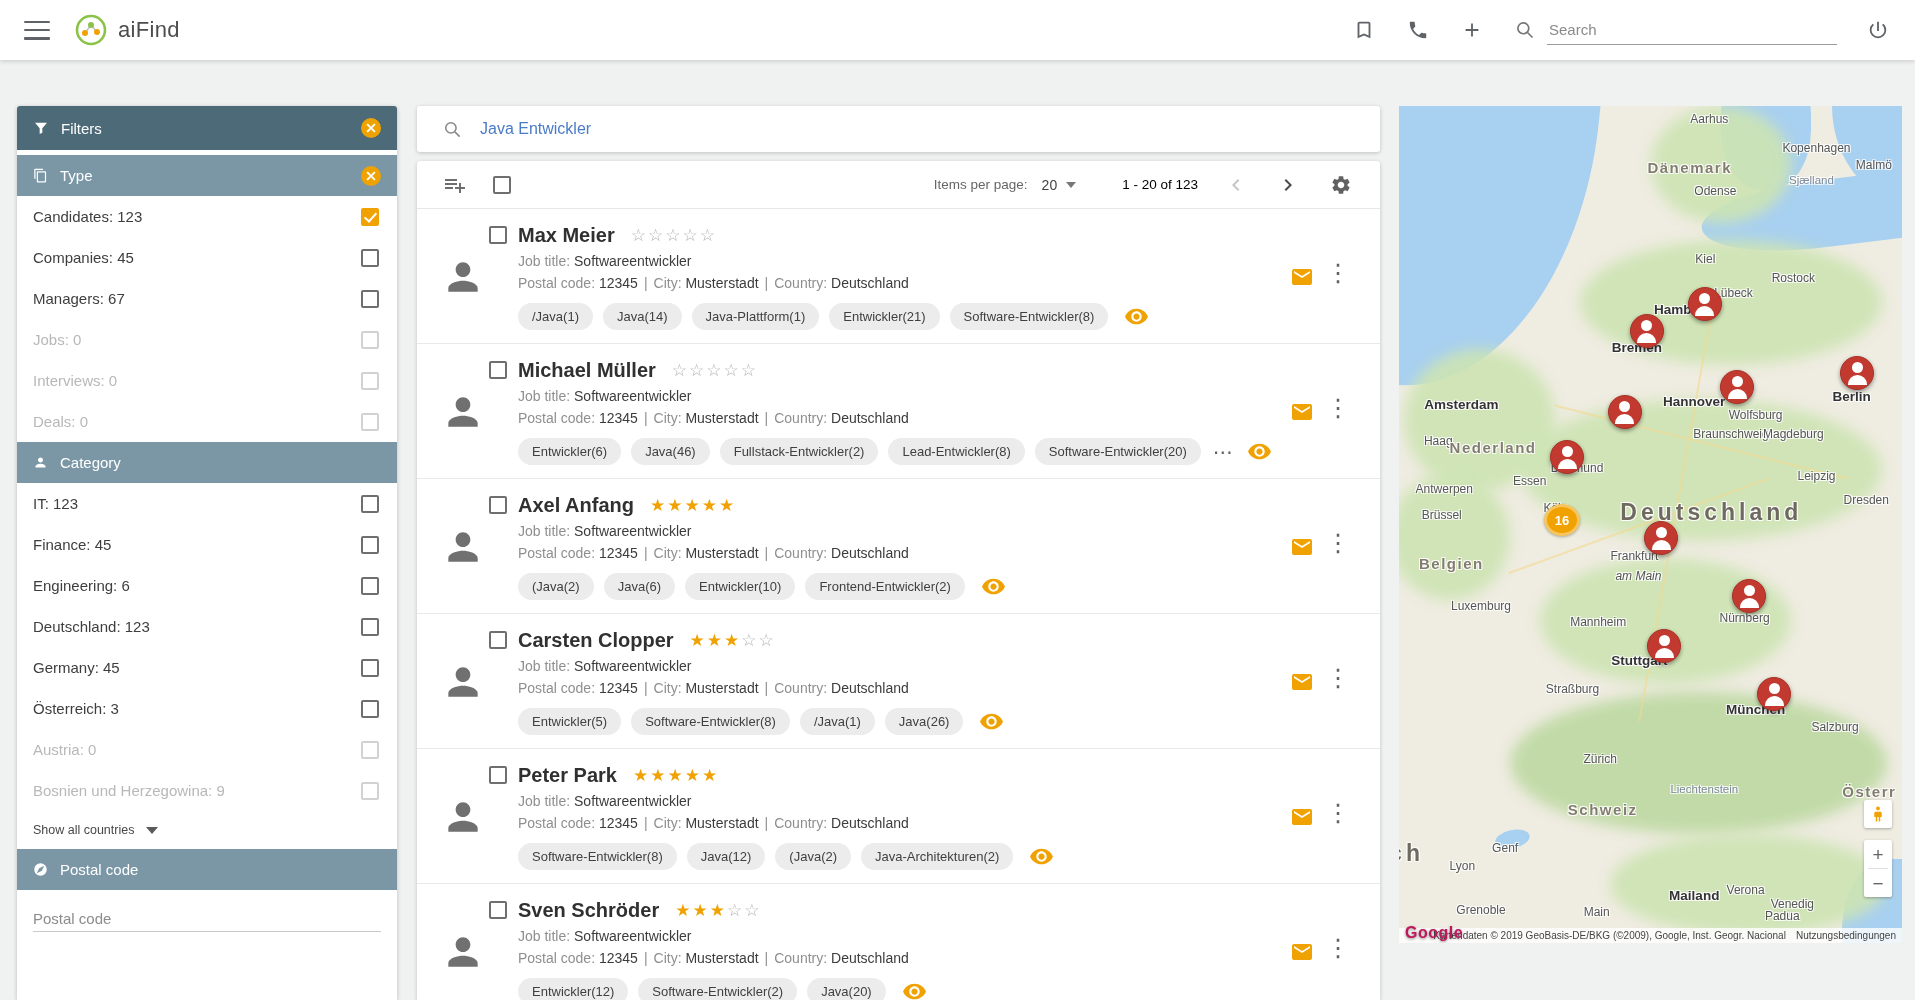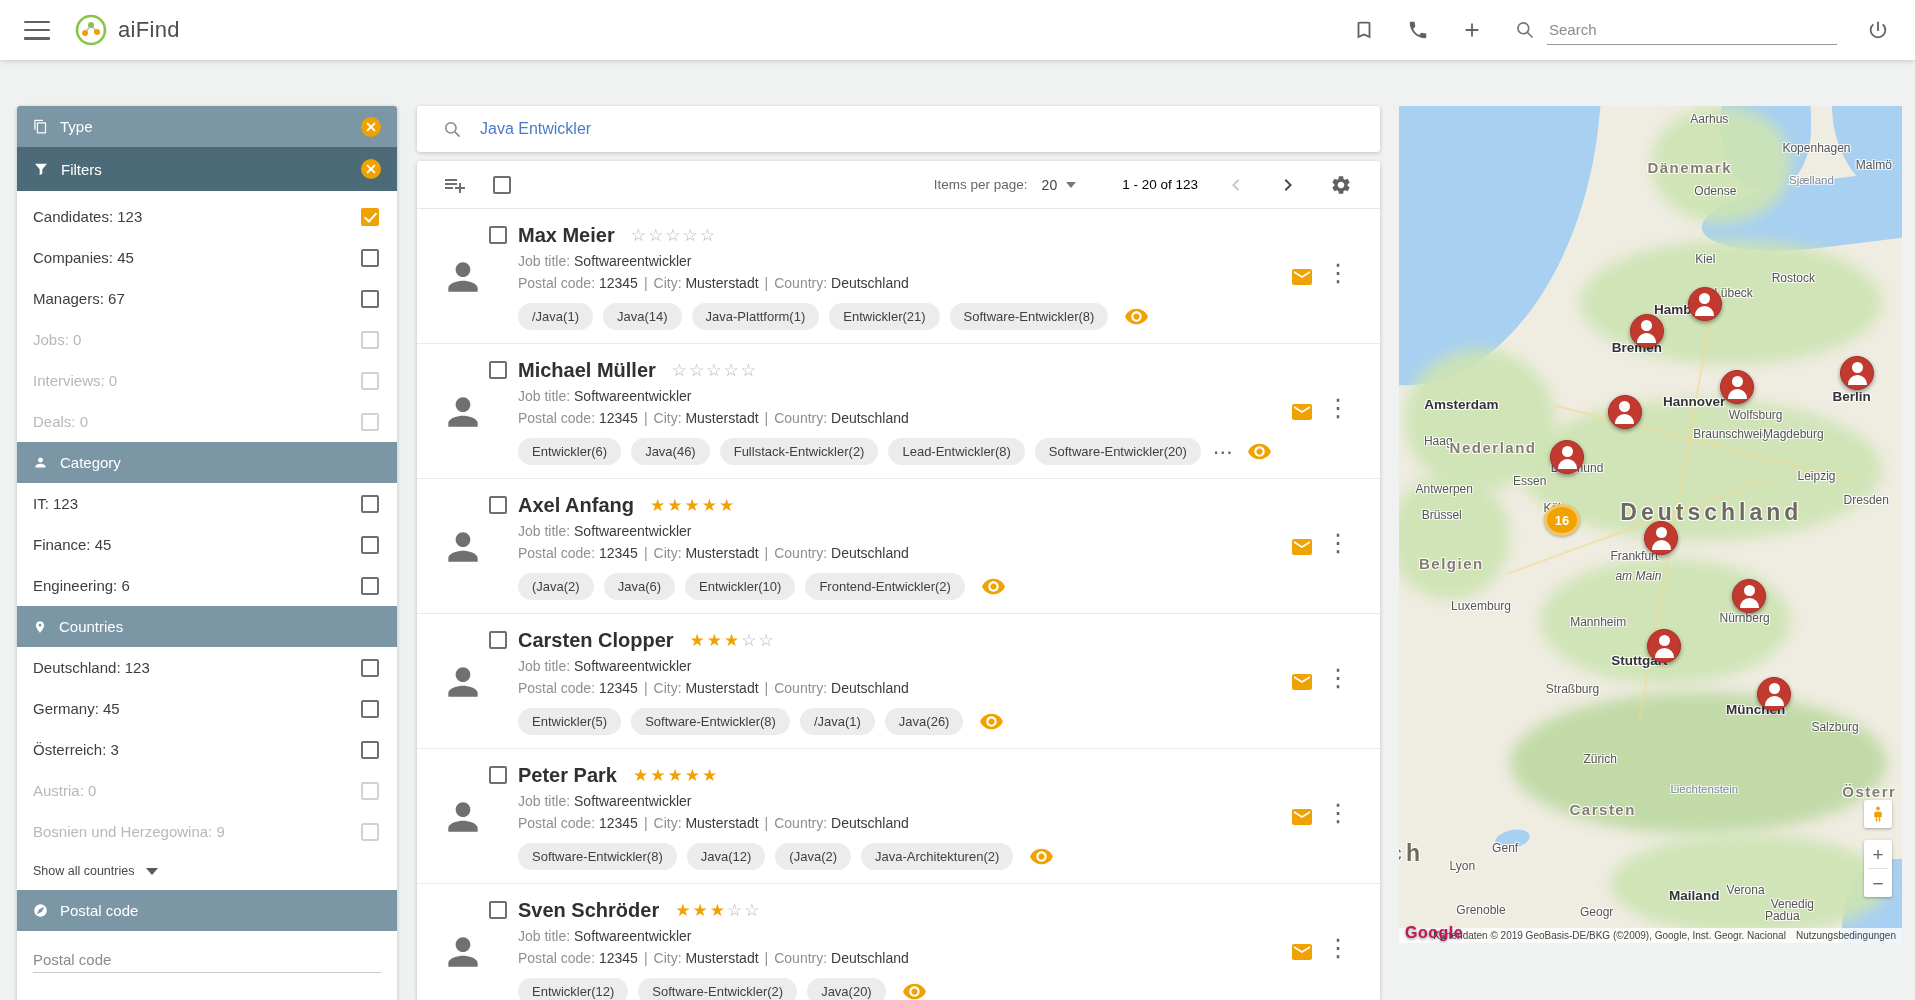--- a/index.html
+++ b/index.html
@@ -168,37 +168,37 @@
     </div>
     <button class="icon-btn">
       <svg width="22" height="22" viewBox="0 0 24 24">
           <path d="M13 3h-2v10h2V3zm4.83 2.17-1.42 1.42A6.92 6.92 0 0 1 19 12c0 3.87-3.13 7-7 7s-7-3.13-7-7c0-2.21 1.03-4.18 2.64-5.46L6.17 5.12A8.93 8.93 0 0 0 3 12a9 9 0 0 0 18 0c0-2.74-1.23-5.19-3.17-6.83z" fill="#5f6368"></path>
         </svg>
     </button>
   </div>
 </header>
 
 <aside class="sidebar">
+  <div class="side-header dark">
+    <svg width="16" height="16" viewBox="0 0 24 24">
+        <path d="M3 4h18l-7 8.5V19l-4 2v-8.5z" fill="#fff"></path>
+      </svg>
+    <span>Filters</span>
+    <span class="grow"></span>
+    <span class="close-x"></span>
+  </div>
+
   <div class="side-header light">
     <svg width="15" height="15" viewBox="0 0 24 24">
         <path d="M16 1H4c-1.1 0-2 .9-2 2v14h2V3h12V1zm3 4H8c-1.1 0-2 .9-2 2v14c0 1.1.9 2 2 2h11c1.1 0 2-.9 2-2V7c0-1.1-.9-2-2-2zm0 16H8V7h11v14z" fill="#fff"></path>
       </svg>
     <span>Type</span>
     <span class="grow"></span>
     <span class="close-x"></span>
   </div>
-
-  <div class="side-header dark">
-    <svg width="16" height="16" viewBox="0 0 24 24">
-        <path d="M3 4h18l-7 8.5V19l-4 2v-8.5z" fill="#fff"></path>
-      </svg>
-    <span>Filters</span>
-    <span class="grow"></span>
-    <span class="close-x"></span>
-  </div>
   <div class="side-item">
     <span>Candidates: 123</span>
     <span class="cb checked"></span>
   </div>
   <div class="side-item">
     <span>Companies: 45</span>
     <span class="cb"></span>
   </div>
   <div class="side-item">
     <span>Managers: 67</span>
@@ -229,26 +229,20 @@
   </div>
   <div class="side-item">
     <span>Finance: 45</span>
     <span class="cb"></span>
   </div>
   <div class="side-item">
     <span>Engineering: 6</span>
     <span class="cb"></span>
   </div>
 
-  <div class="side-header light">
-    <svg width="14" height="14" viewBox="0 0 24 24">
-        <path d="M12 2C8.1 2 5 5.1 5 9c0 5.2 7 13 7 13s7-7.8 7-13c0-3.9-3.1-7-7-7zm0 9.5c-1.4 0-2.5-1.1-2.5-2.5S10.6 6.5 12 6.5s2.5 1.1 2.5 2.5-1.1 2.5-2.5 2.5z" fill="#fff"></path>
-      </svg>
-    <span>Countries</span>
-  </div>
   <div class="side-item">
     <span>Deutschland: 123</span>
     <span class="cb"></span>
   </div>
   <div class="side-item">
     <span>Germany: 45</span>
     <span class="cb"></span>
   </div>
   <div class="side-item">
     <span>Österreich: 3</span>
@@ -599,29 +593,29 @@
     <div class="map-label town" style="left: 16.3%; top: 59.7%;">Luxemburg</div>
     <div class="map-label town" style="left: 68.7%; top: 61.2%;">Nürnberg</div>
     <div class="map-label town" style="left: 39.6%; top: 61.6%;">Mannheim</div>
     <div class="map-label city" style="left: 47.8%; top: 66.2%;">Stuttgart</div>
     <div class="map-label town" style="left: 34.5%; top: 69.7%;">Straßburg</div>
     <div class="map-label city" style="left: 70.9%; top: 72%;">München</div>
     <div class="map-label town" style="left: 86.7%; top: 74.2%;">Salzburg</div>
     <div class="map-label town" style="left: 40%; top: 78%;">Zürich</div>
     <div class="map-label area" style="left: 60.7%; top: 81.6%;">Liechtenstein</div>
     <div class="map-label country" style="left: 93.5%; top: 81.8%;">Österr</div>
-    <div class="map-label country" style="left: 40.5%; top: 84%;">Carsten</div>
+    <div class="map-label country" style="left: 40.5%; top: 84%;">Schweiz</div>
     <div class="map-label town" style="left: 21.1%; top: 88.6%;">Genf</div>
     <div class="map-label country-xl" style="left: 1.5%; top: 89.3%;">ch</div>
     <div class="map-label town" style="left: 12.6%; top: 90.8%;">Lyon</div>
     <div class="map-label town" style="left: 68.9%; top: 93.7%; text-align: center;">Verona</div>
     <div class="map-label city" style="left: 58.7%; top: 94.3%;">Mailand</div>
     <div class="map-label town" style="left: 78.2%; top: 95.3%; text-align: right;">Venedig</div>
     <div class="map-label town" style="left: 16.3%; top: 96%;">Grenoble</div>
-    <div class="map-label town" style="left: 39.3%; top: 96.3%;">Geogr</div>
+    <div class="map-label town" style="left: 39.3%; top: 96.3%;">Main</div>
     <div class="map-label town" style="left: 76.2%; top: 96.8%;">Padua</div>
     <div class="map-marker" style="left: 60.8%; top: 23.6%;">
       <span class="mhead"></span>
       <span class="mbody"></span>
     </div>
     <div class="map-marker" style="left: 49.3%; top: 26.9%;">
       <span class="mhead"></span>
       <span class="mbody"></span>
     </div>
     <div class="map-marker" style="left: 91.1%; top: 31.9%;">

